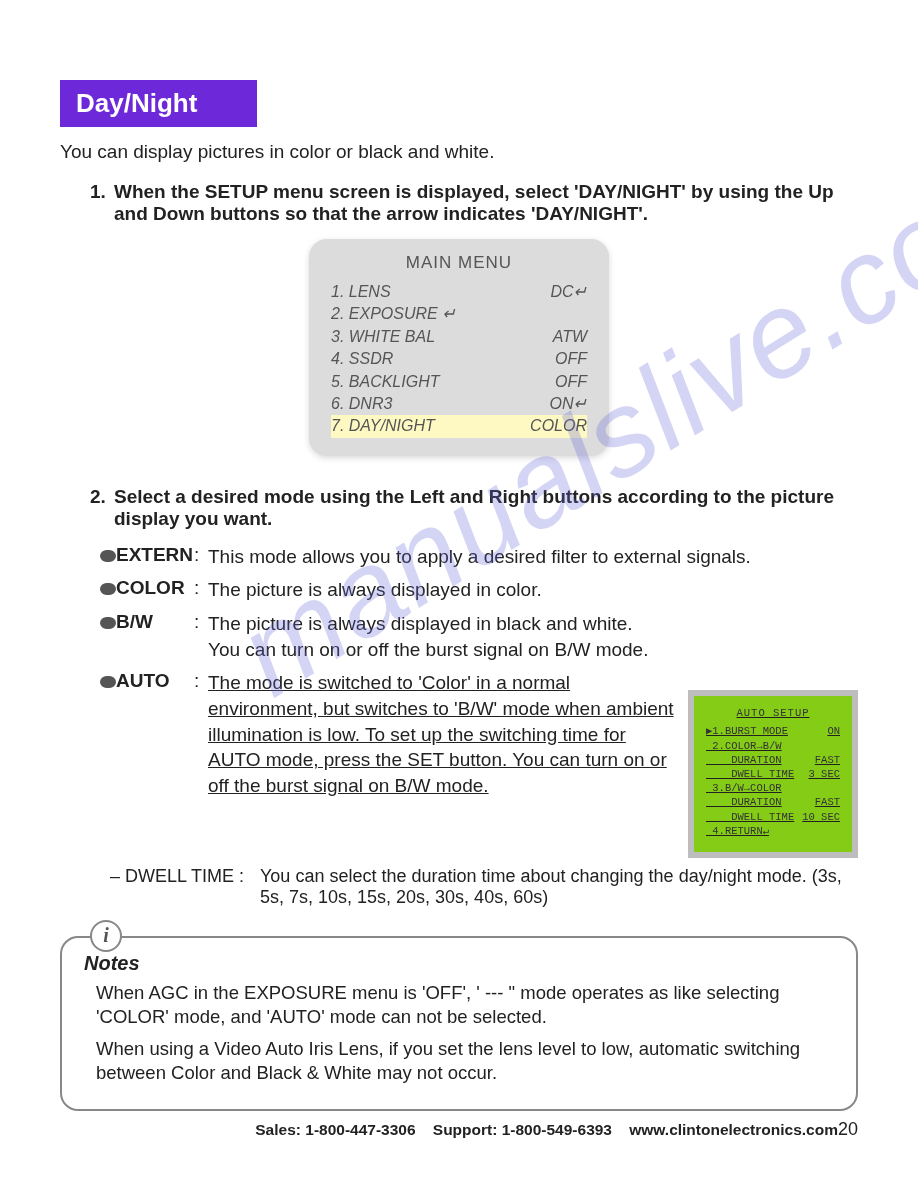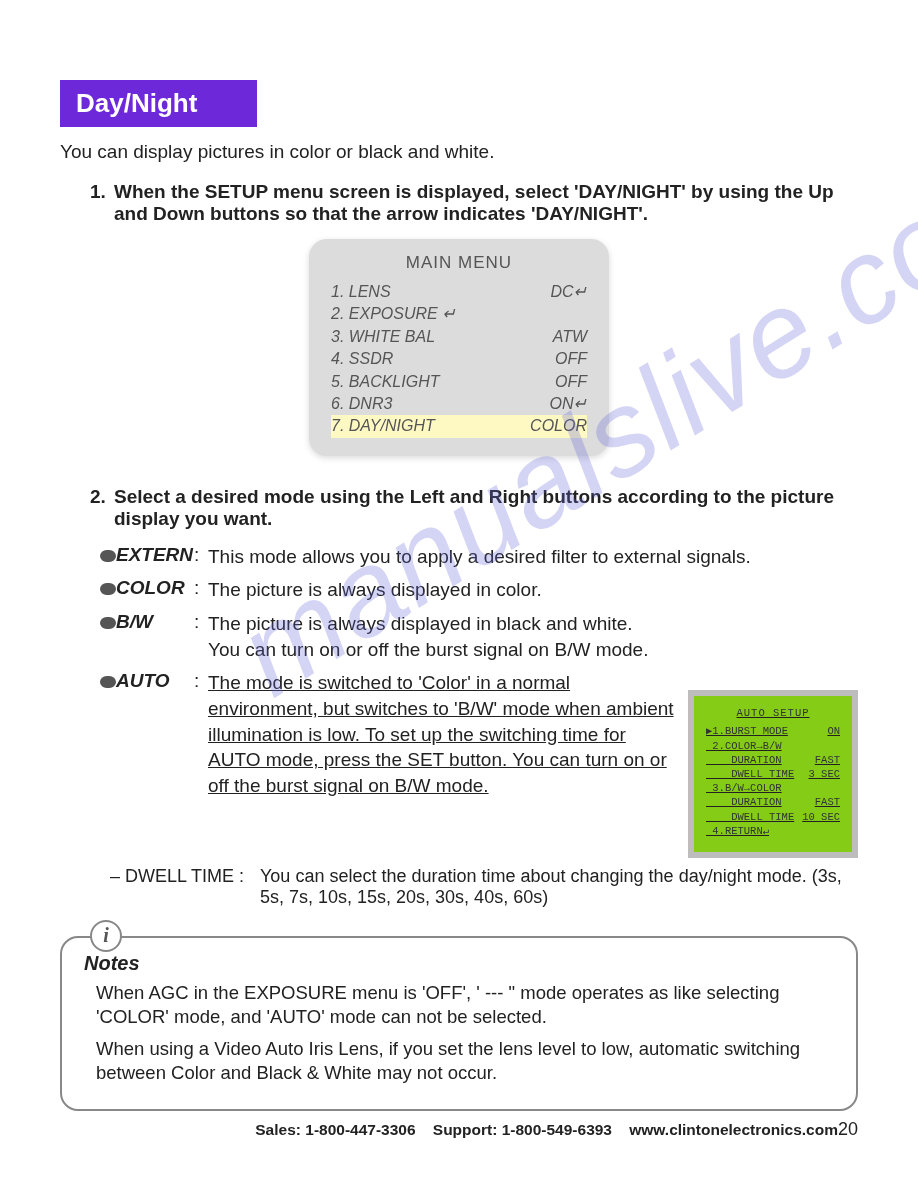--- a/index.html
+++ b/index.html
@@ -80,21 +80,21 @@
     font-size: 19px;
     margin-bottom: 8px;
   }
   .bullet {
     width: 16px; height: 12px;
     background: #555;
     border-radius: 50%/60%;
     margin-top: 6px;
     flex: 0 0 16px;
   }
-  .mode-label { font-weight: bold; width: 78px; font-style: italic; }
+  .mode-label { font-weight: bold; width: 78px; }
   .colon { width: 14px; }
   .mode-desc { flex: 1; line-height: 1.35; }
   .auto-wrap {
     display: flex;
     align-items: flex-start;
     gap: 12px;
     text-decoration: underline;
   }
   .auto-text { flex: 1; }
   

